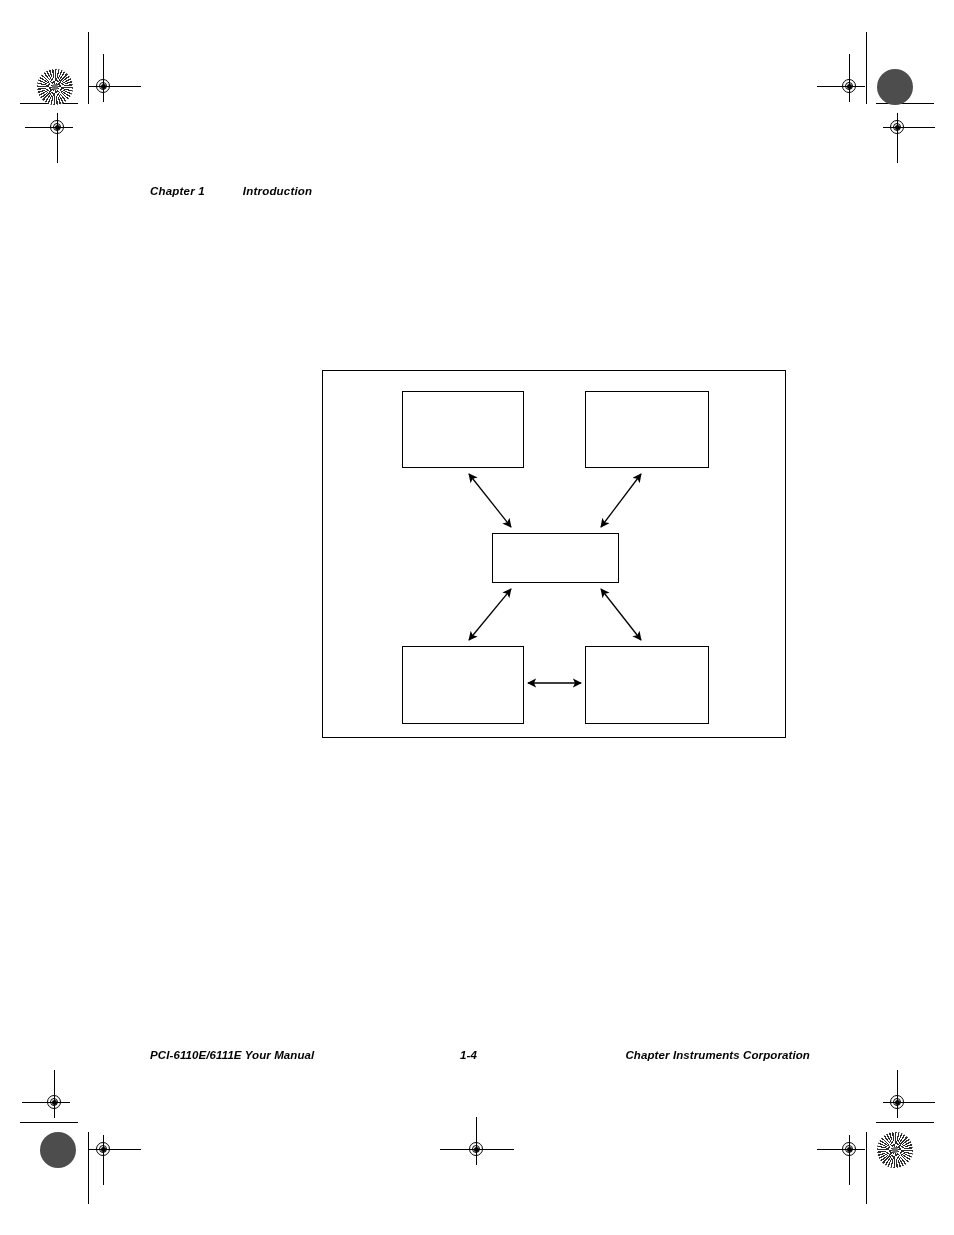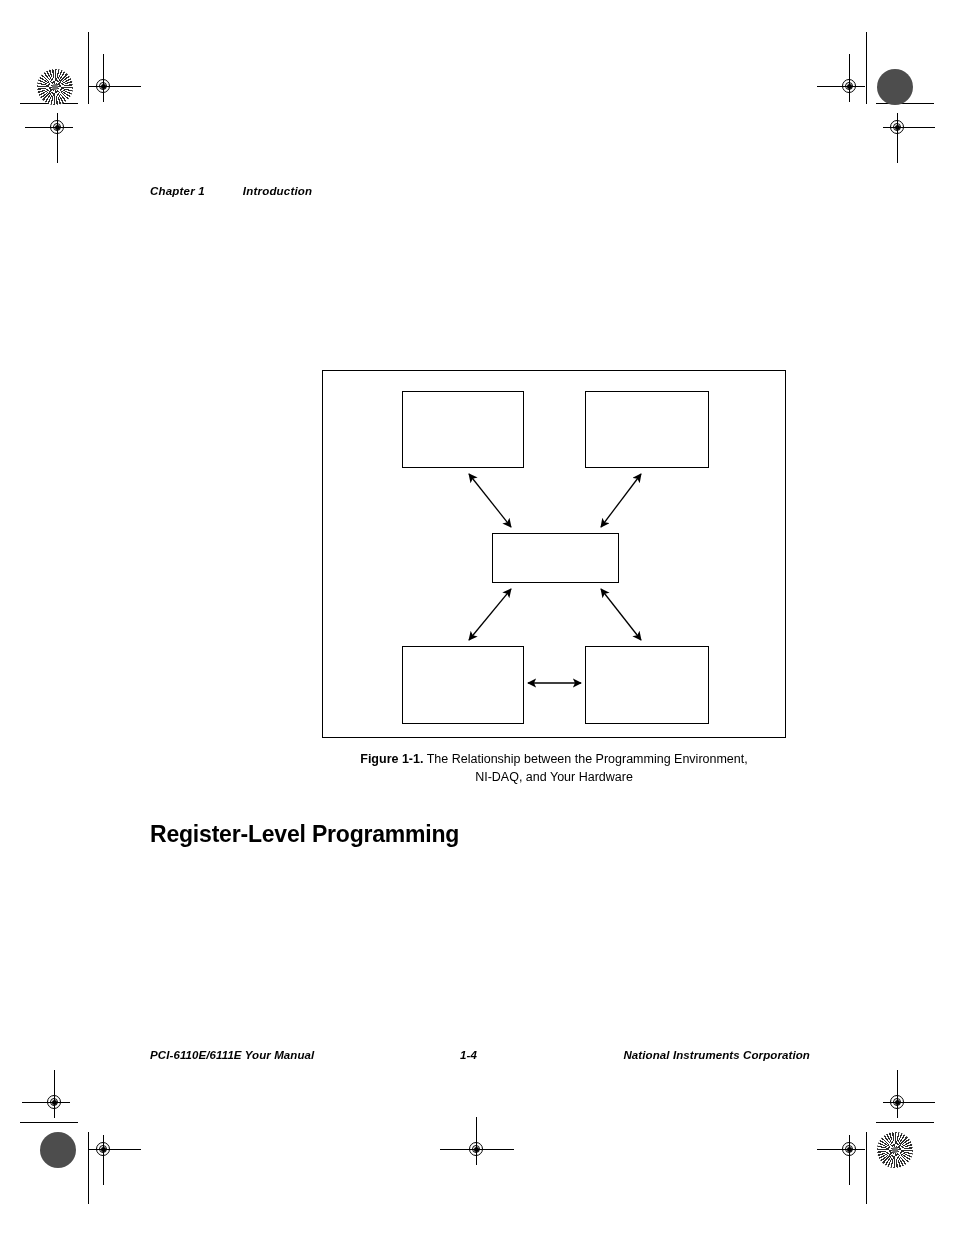--- a/index.html
+++ b/index.html
@@ -323,27 +323,21 @@
         <span></span>
       </div>
     <div class="node-box" id="box-bottom-left">
         <span></span>
       </div>
     <div class="node-box" id="box-bottom-right">
         <span></span>
       </div>
   </div>
 
-  <div class="figure-caption">
-    <span class="fig-label">Figure 1-1.</span>
-    <span>The Relationship between the Programming Environment,</span><br>
-    <span>NI-DAQ, and Your Hardware</span>
-  </div>
-
-  <h1 class="section-heading">Register-Level Programming</h1>
+
 
   <div class="footer">
     <span class="f-left">PCI-6110E/6111E Your Manual</span>
     <span class="f-center">1-4</span>
-    <span class="f-right">National Instruments Corporation</span>
+    <span class="f-right">Chapter Instruments Corporation</span>
   </div>
 
 </div>
 
 </body></html>

